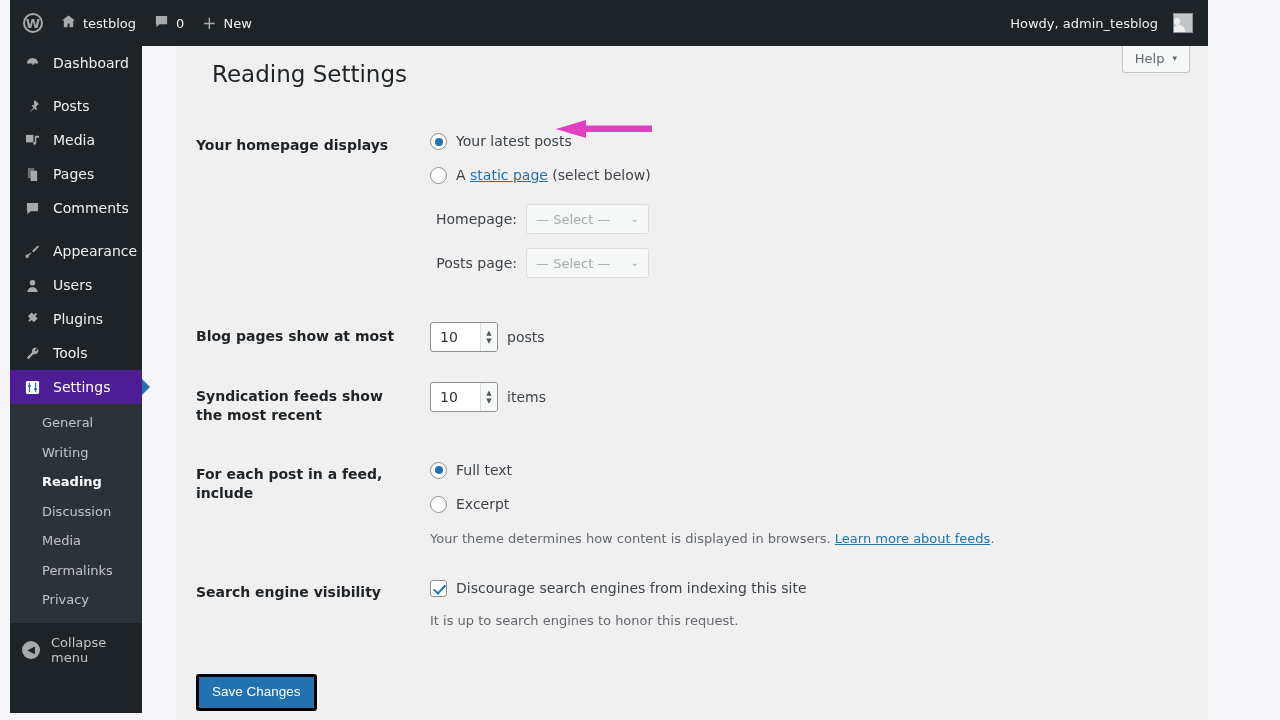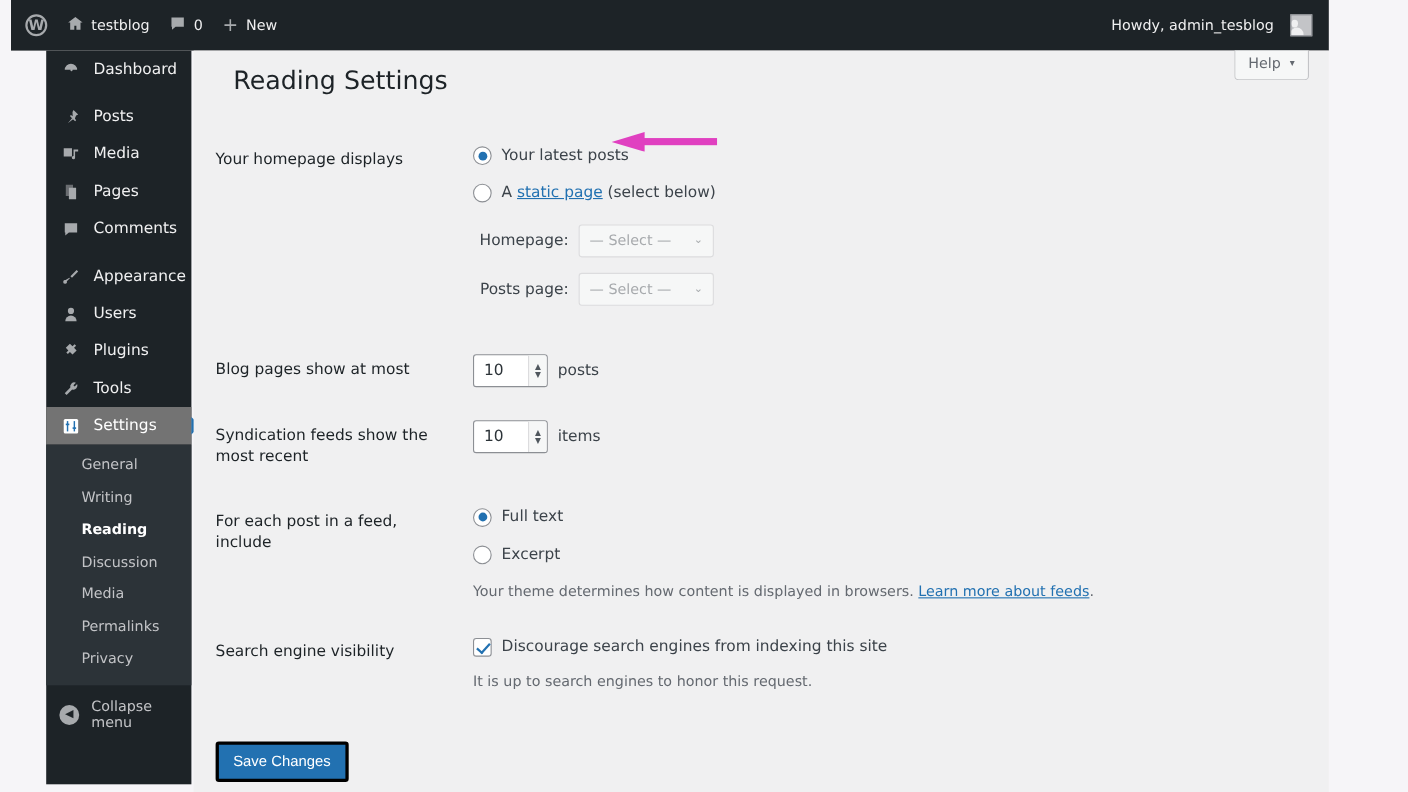--- a/index.html
+++ b/index.html
@@ -72,21 +72,20 @@
   }
 
   
   #sidebar {
     position: absolute;
     left: 10px; top: 46px;
     width: 132px; height: 667px;
     background: #1d2327;
     color: #c3c4c7;
     font-size: 14px;
-    margin-left: 32px;
   }
   .menu-item {
     position: relative;
     display: flex;
     align-items: center;
     gap: 11px;
     height: 34px;
     padding-left: 12px;
     color: #f0f0f1;
     line-height: 1;
@@ -94,21 +93,21 @@
   .menu-item .mi-icon {
     width: 20px;
     text-align: center;
     color: #a7aaad;
     font-size: 15px;
     flex: 0 0 20px;
     display: inline-block;
   }
   .menu-item .mi-icon svg { display: block; margin: 0 auto; }
   .menu-item.active {
-    background: #737373;
+    background: #4c1d95;
     color: #fff;
   }
   .menu-item.active .mi-icon { color: #fff; }
   .menu-item.active::after {
     content: "";
     position: absolute;
     right: -8px; top: 50%;
     margin-top: -8px;
     border-style: solid;
     border-width: 8px 0 8px 8px;
@@ -185,21 +184,21 @@
     position: absolute;
     left: 20px; top: 70px;
     width: 980px;
     border-collapse: collapse;
   }
   .form-table th {
     width: 224px;
     text-align: left;
     vertical-align: top;
     font-size: 14px;
-    font-weight: normal;
+    font-weight: bold;
     color: #1d2327;
     padding: 20px 10px 20px 0;
     line-height: 1.35;
   }
   .form-table td {
     vertical-align: top;
     padding: 15px 10px;
     line-height: 1.5;
   }
 

